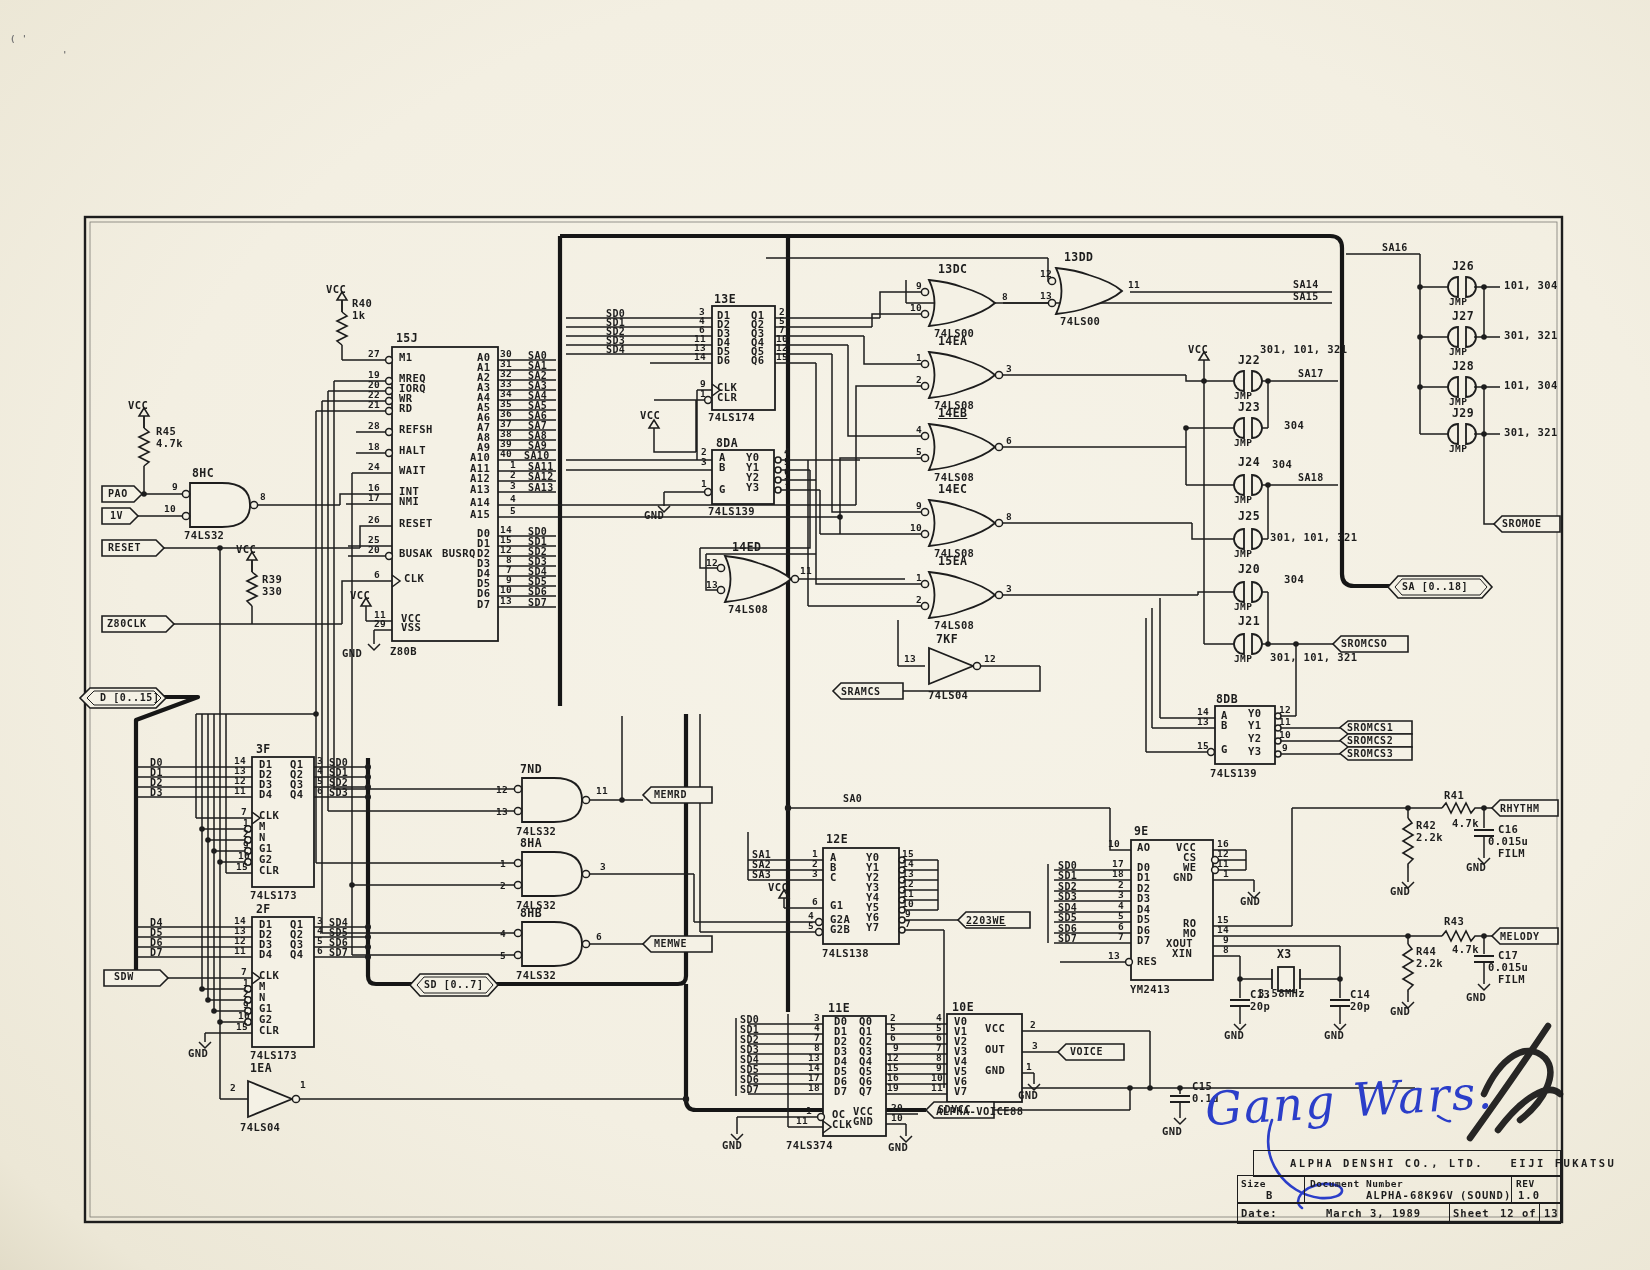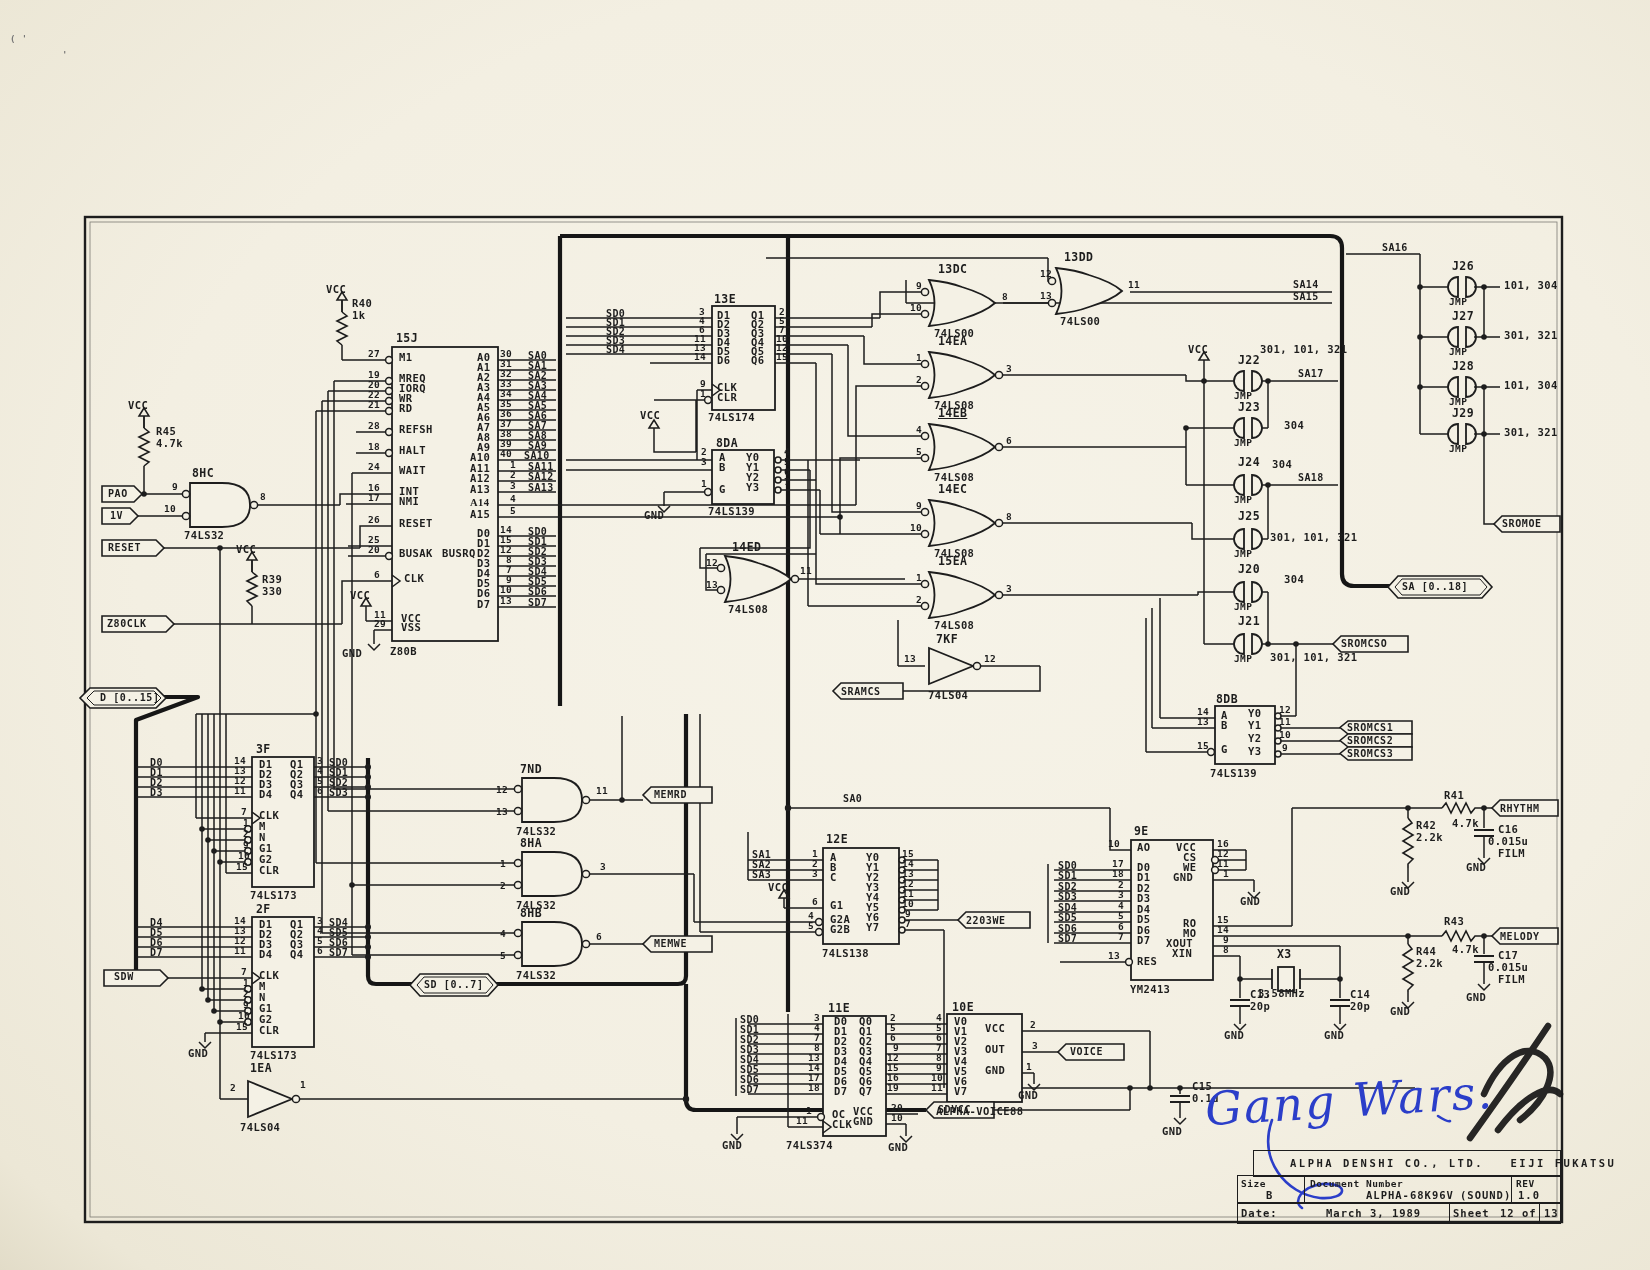--- a/index.html
+++ b/index.html
@@ -526,21 +526,21 @@
       <span class="L" style="left: 477px; top: 392px;">A4</span>
       <span class="L" style="left: 477px; top: 402px;">A5</span>
       <span class="L" style="left: 477px; top: 412px;">A6</span>
       <span class="L" style="left: 477px; top: 422px;">A7</span>
       <span class="L" style="left: 477px; top: 432px;">A8</span>
       <span class="L" style="left: 477px; top: 442px;">A9</span>
       <span class="L" style="left: 470px; top: 452px;">A10</span>
       <span class="L" style="left: 470px; top: 463px;">A11</span>
       <span class="L" style="left: 470px; top: 473px;">A12</span>
       <span class="L" style="left: 470px; top: 484px;">A13</span>
-      <span class="L" style="left: 470px; top: 497px; font-family: Liberation Serif, serif;">A14</span>
+      <span class="L" style="left: 470px; top: 497px;">A14</span>
       <span class="L" style="left: 470px; top: 509px;">A15</span>
       <span class="L" style="left: 477px; top: 528px;">D0</span>
       <span class="L" style="left: 477px; top: 538px;">D1</span>
       <span class="L" style="left: 477px; top: 548px;">D2</span>
       <span class="L" style="left: 477px; top: 558px;">D3</span>
       <span class="L" style="left: 477px; top: 568px;">D4</span>
       <span class="L" style="left: 477px; top: 578px;">D5</span>
       <span class="L" style="left: 477px; top: 588px;">D6</span>
       <span class="L" style="left: 477px; top: 599px;">D7</span>
       <span class="L s" style="left: 500px; top: 349px;">30</span>
@@ -869,21 +869,21 @@
       <span class="L" style="left: 866px; top: 912px;">Y6</span>
       <span class="L" style="left: 866px; top: 922px;">Y7</span>
       <span class="L s" style="left: 902px; top: 849px;">15</span>
       <span class="L s" style="left: 902px; top: 859px;">14</span>
       <span class="L s" style="left: 902px; top: 869px;">13</span>
       <span class="L s" style="left: 902px; top: 879px;">12</span>
       <span class="L s" style="left: 902px; top: 889px;">11</span>
       <span class="L s" style="left: 902px; top: 899px;">10</span>
       <span class="L s" style="left: 905px; top: 909px;">9</span>
       <span class="L s" style="left: 905px; top: 919px;">7</span>
-      <span class="L f" style="left: 966px; top: 915px;">2203WE</span>
+      <span class="L f" style="left: 966px; top: 915px; text-decoration: underline;">2203WE</span>
       <span class="L r" style="left: 1134px; top: 826px;">9E</span>
       <span class="L" style="left: 1130px; top: 984px;">YM2413</span>
       <span class="L s" style="left: 1108px; top: 839px;">10</span>
       <span class="L" style="left: 1137px; top: 842px;">AO</span>
       <span class="L g" style="left: 1058px; top: 860px;">SD0</span>
       <span class="L g" style="left: 1058px; top: 870px;">SD1</span>
       <span class="L g" style="left: 1058px; top: 881px;">SD2</span>
       <span class="L g" style="left: 1058px; top: 891px;">SD3</span>
       <span class="L g" style="left: 1058px; top: 902px;">SD4</span>
       <span class="L g" style="left: 1058px; top: 912px;">SD5</span>

